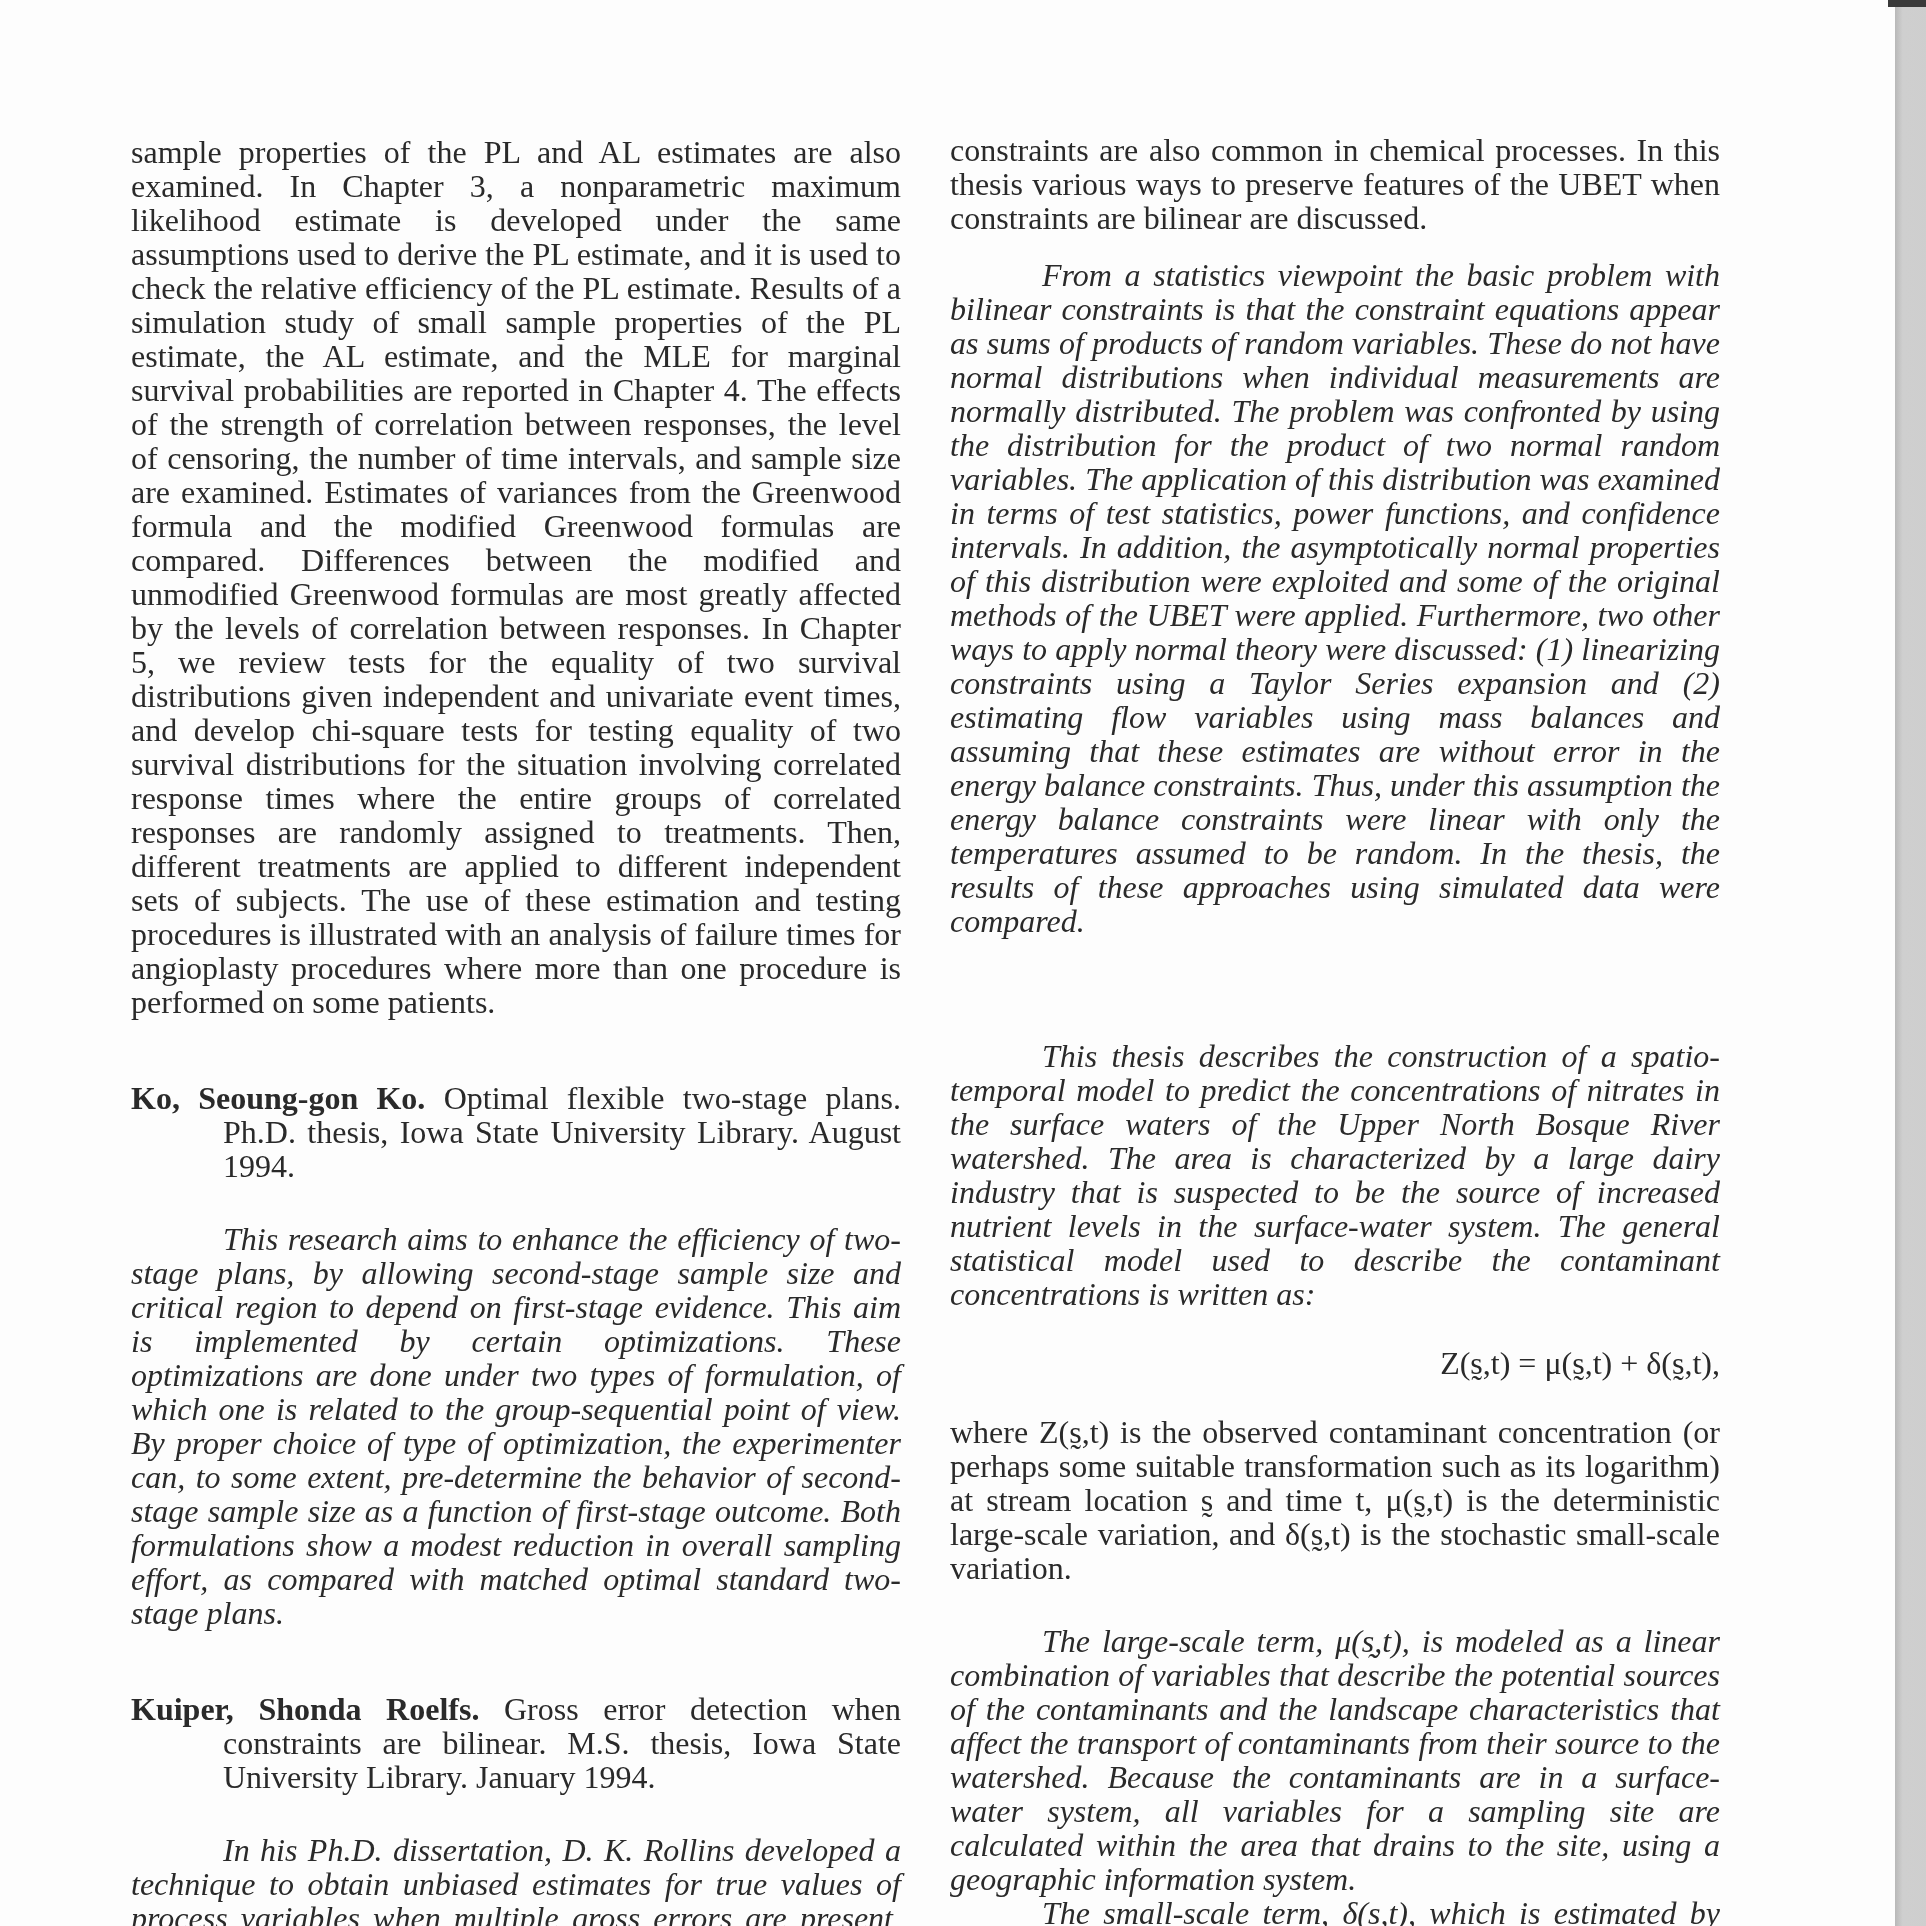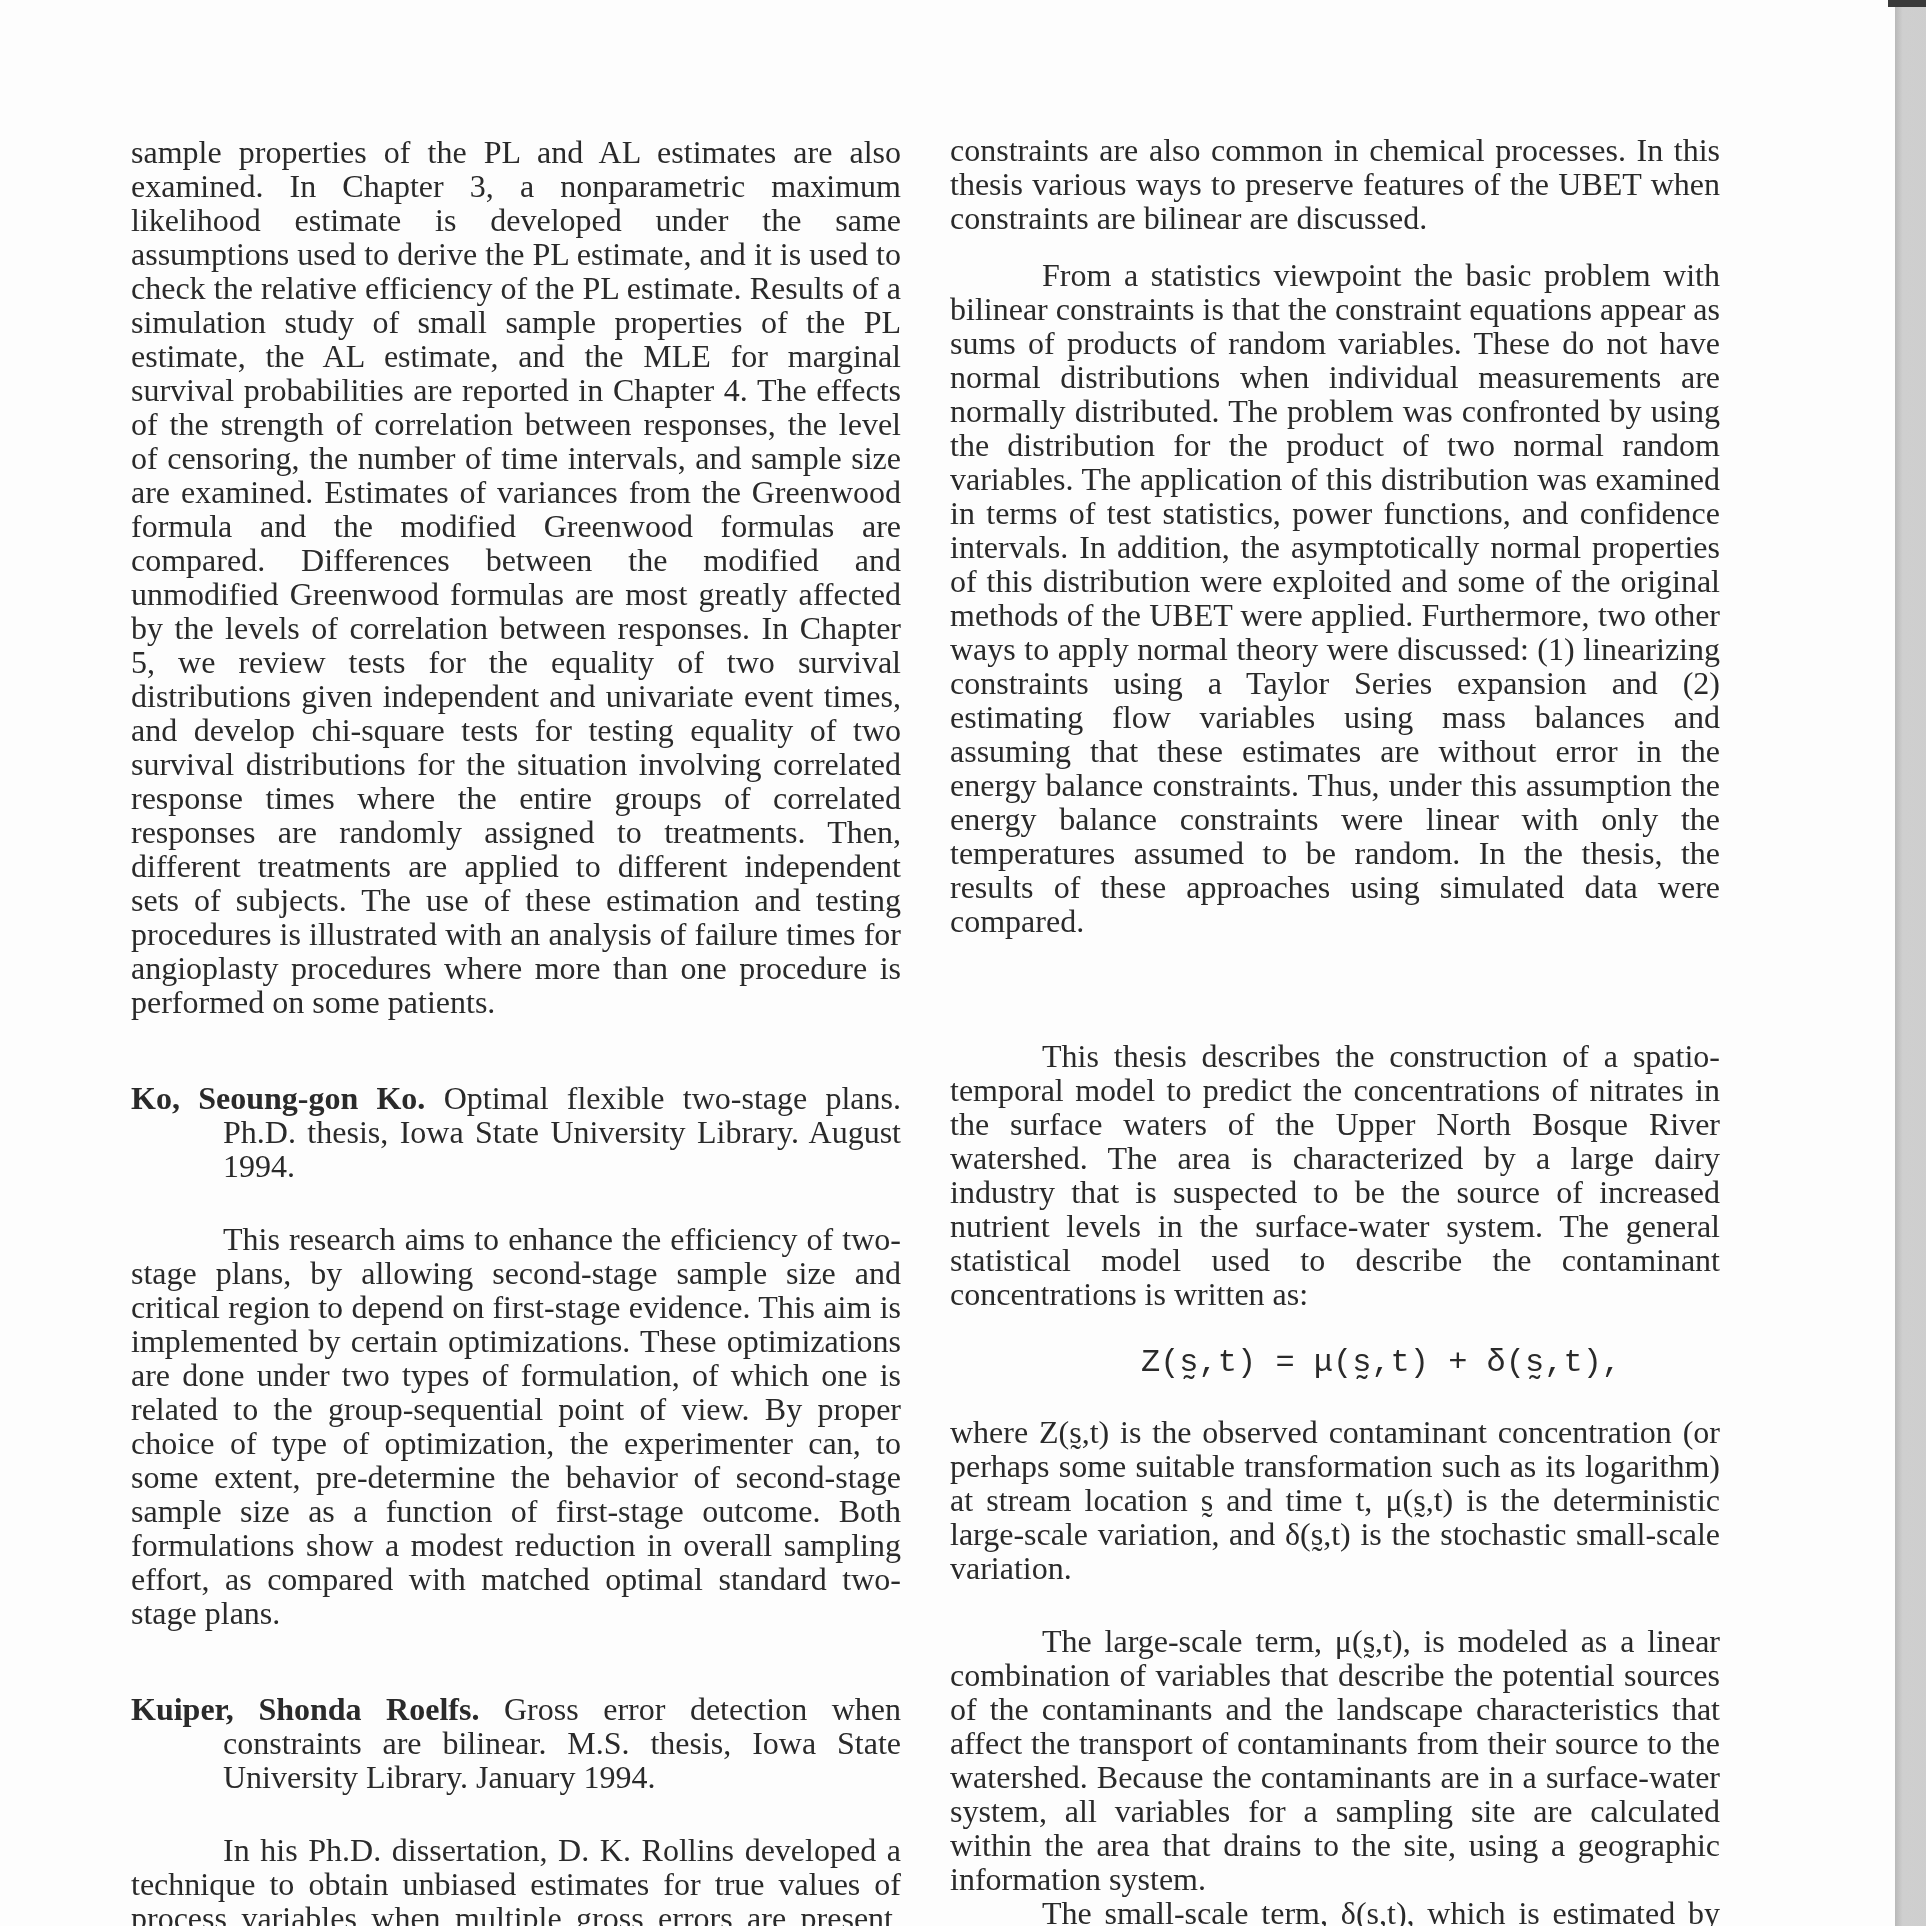--- a/index.html
+++ b/index.html
@@ -22,30 +22,30 @@
     background: #3a3a3a;
   }
   .col {
     position: absolute; top: 135px; width: 770px;
     font-size: 32px; line-height: 34px;
     text-align: justify; hyphens: manual;
   }
   .col.left { left: 131px; }
   .col.right { left: 950px; top: 133px; }
   p { margin: 0; }
-  .indent { text-indent: 92px; }
+  .indent { text-indent: 92px; font-style: italic; }
   .entry {
     padding-left: 92px; text-indent: -92px;
   }
   .author { font-weight: bold; }
   .gap-s { height: 23px; }
   .gap-m { height: 39px; }
   .gap-l { height: 62px; }
   .equation {
-    padding-left: 92px; margin: 35px 0 35px 0; text-align: center; font-family: Liberation Mono, monospace;
+    padding-left: 92px; margin: 35px 0 35px 0; text-align: right;
   }
 </style>
 </head>
 <body>
 
 <div class="page">
 
   <div class="col left">
     <p>sample properties of the PL and AL estimates are also examined. In Chapter 3, a nonparametric maximum likelihood estimate is developed under the same assumptions used to derive the PL estimate, and it is used to check the relative efficiency of the PL estimate. Results of a simulation study of small sample properties of the PL estimate, the AL estimate, and the MLE for marginal survival probabilities are reported in Chapter 4. The effects of the strength of correlation between responses, the level of censoring, the number of time intervals, and sample size are examined. Estimates of variances from the Greenwood formula and the modified Greenwood formulas are compared. Differences between the modified and unmodified Greenwood formulas are most greatly affected by the levels of correlation between responses. In Chapter 5, we review tests for the equality of two survival distributions given independent and univariate event times, and develop chi-square tests for testing equality of two survival distributions for the situation involving correlated response times where the entire groups of correlated responses are randomly assigned to treatments. Then, different treatments are applied to different independent sets of subjects. The use of these estimation and testing procedures is illustrated with an analysis of failure times for angioplasty procedures where more than one procedure is performed on some patients.</p>
 

